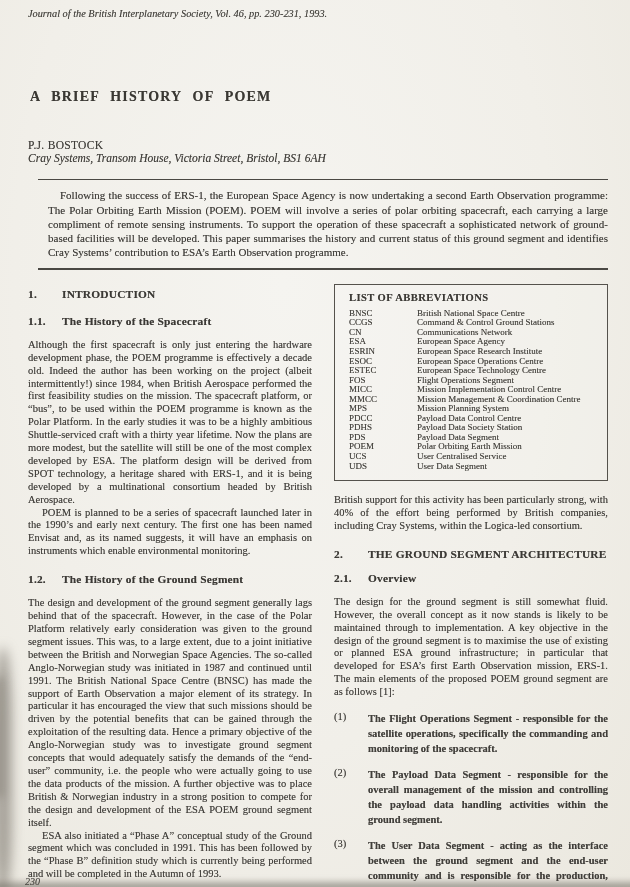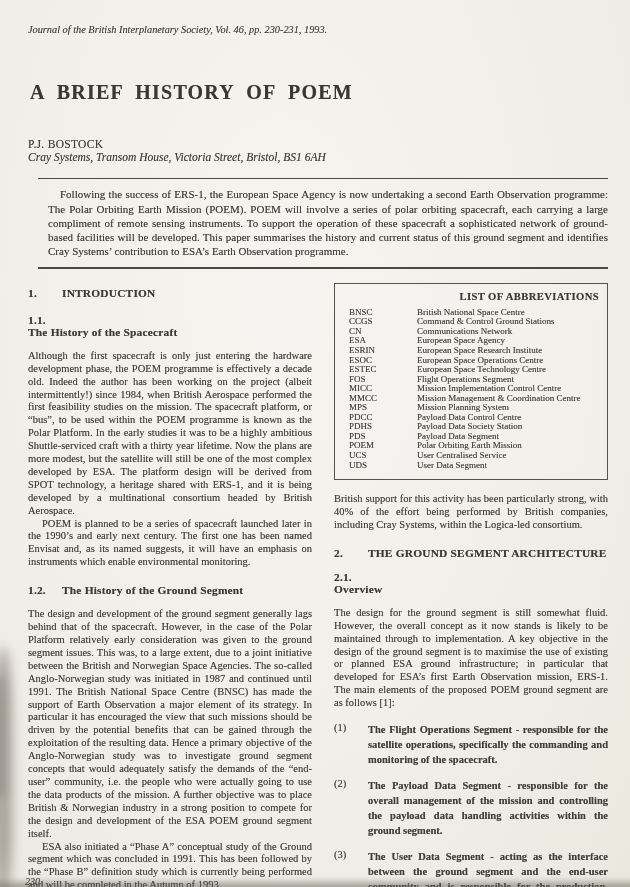--- a/index.html
+++ b/index.html
@@ -1,30 +1,30 @@
 <!DOCTYPE html>
 <html style="--ink: #403e3a; --rule: #4a4843; --box_border: #55524c; --paper: #f1efe9;"><head>
 <meta charset="utf-8">
 <style>
   html, body { margin: 0; padding: 0; background: #e8e6df; }
   .page {
     position: relative;
     width: 630px; height: 887px;
     box-sizing: border-box;
-    padding: 24px 16px 0 28px;
+    padding: 8px 16px 0 28px;
     overflow: hidden;
     background: radial-gradient(ellipse at 45% 32%, #f5f4f0 0%, #f1efe9 55%, #ebe8df 100%);
     color: var(--ink, #403e3a);
     font-family: "Liberation Serif", "DejaVu Serif", serif;
     text-shadow: 0 0 0.4px rgba(64, 62, 58, 0.55);
   }
   .running-head { font-style: italic; font-size: 10.3px; color: #46443f; }
   .paper-title {
-    margin: 46px 0 0 2px;
-    font-size: 20px; font-weight: bold;
+    margin: 70px 0 0 2px;
+    font-size: 14px; font-weight: bold;
     letter-spacing: 1.2px; word-spacing: 6px;
     color: #3a3833;
   }
   .author-name { margin-top: 34px; font-size: 11.5px; letter-spacing: 0.3px; }
   .author-affiliation { margin-top: 1px; font-size: 11.5px; font-style: italic; }
   .rule {
     height: 1.4px; background: var(--rule, #4a4843);
     margin: 0 6px 0 10px; border: 0;
   }
   .rule-top { margin-top: 15px; }
@@ -36,38 +36,38 @@
   }
   .columns { display: flex; gap: 22px; margin-top: 14px; margin-right: 6px; }
   .col-left { width: 284px; flex: none; }
   .col-right { flex: 1; min-width: 0; }
   .sec-h {
     display: flex; font-weight: bold; color: #3b3935;
     font-size: 11.4px; letter-spacing: 0.2px;
   }
   .sec-h .num { width: 34px; flex: none; }
   .h-major { margin: 4px 0 15px; word-spacing: 2.5px; }
-  .h-minor { margin: 0 0 12px; flex-direction: column; }
+  .h-minor { margin: 0 0 12px; }
   .h-later { margin: 15px 0 12px; }
   .body-para {
     margin: 0 0 12px;
     font-size: 10.5px; line-height: 12.9px;
     text-align: justify;
     color: #403e3a;
   }
   .indented { text-indent: 14px; margin-top: -12px; }
   .abbrev-box {
     box-sizing: border-box;
     border: 1.3px solid var(--box_border, #55524c);
     padding: 7px 8px 9px 14px;
     margin-bottom: 13px;
     background: rgba(255, 255, 255, 0.12);
   }
   .abbrev-title {
-    text-align: right; font-weight: bold;
+    text-align: left; font-weight: bold;
     font-size: 10.6px; letter-spacing: 0.4px;
     margin-bottom: 6px; color: #3b3935;
   }
   .ab-row {
     display: grid; grid-template-columns: 68px 1fr;
     font-size: 9px; line-height: 9.55px; color: #44423d;
   }
   .num-list { margin-top: 2px; }
   .num-item { display: flex; margin-bottom: 11px; }
   .num-item .ln { width: 34px; flex: none; font-size: 10.5px; line-height: 12.9px; }

